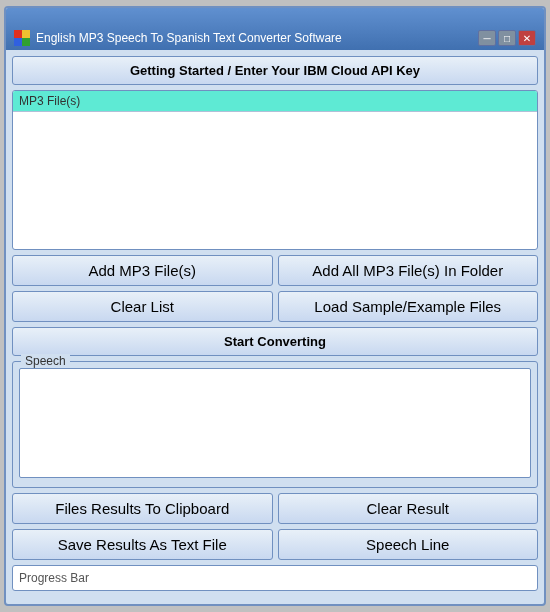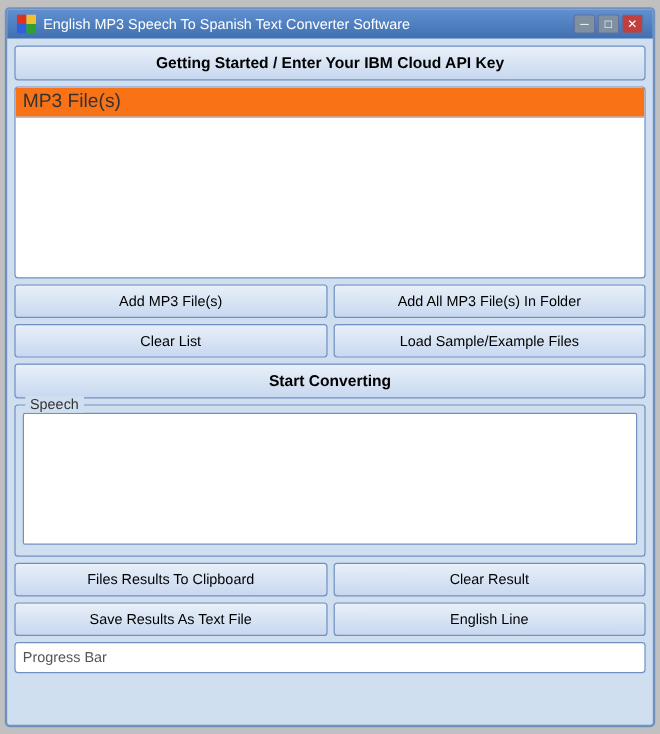--- a/index.html
+++ b/index.html
@@ -28,24 +28,24 @@
       border-radius: 4px;
       display: flex;
       flex-direction: column;
     }
 
     .title-bar {
       background: linear-gradient(to bottom, #6090d0, #4070b0);
       color: white;
       padding: 4px 8px;
       display: flex;
-      align-items: flex-start;
+      align-items: flex-end;
       justify-content: space-between;
       border-radius: 2px 2px 0 0;
-      height: 24px;
+      height: 42px;
       flex-shrink: 0;
     }
 
     .title-bar-left {
       display: flex;
       align-items: center;
       gap: 6px;
     }
 
     .title-bar-icon {
@@ -110,44 +110,44 @@
       flex: 1;
       min-height: 140px;
       max-height: 160px;
       display: flex;
       flex-direction: column;
       overflow: hidden;
     }
 
     .file-list-header {
       padding: 3px 6px;
-      font-size: 16px;
+      font-size: 12px;
       color: #333;
       border-bottom: 1px solid #b0c0d8;
-      background: #f97316;
+      background: #5eead4;
     }
 
     .file-list-content {
       flex: 1;
       overflow-y: auto;
     }
 
     .btn-row {
       display: flex;
       gap: 5px;
     }
 
     .btn-half {
       flex: 1;
       padding: 6px 20px;
       background: linear-gradient(to bottom, #e8f0f8, #c8d8f0);
       border: 1px solid #7090c0;
       border-radius: 3px;
       cursor: pointer;
-      font-size: 12px;
+      font-size: 15px;
       color: #000;
       text-align: center;
     }
 
     .result-group {
       border: 1px solid #7090c0;
       border-radius: 3px;
       padding: 6px;
       position: relative;
       background: #d0dff0;
@@ -250,20 +250,20 @@
       <textarea class="result-textarea" style=""></textarea>
     </div>
 
     <div class="btn-row">
       <button class="btn-half">Files Results To Clipboard</button>
       <button class="btn-half">Clear Result</button>
     </div>
 
     <div class="btn-row">
       <button class="btn-half">Save Results As Text File</button>
-      <button class="btn-half">English Line</button>
+      <button class="btn-half">Speech Line</button>
     </div>
 
     <div class="progress-bar-box">
       <span>Progress Bar</span>
     </div>
   </div>
 </div>
 
 </body></html>

